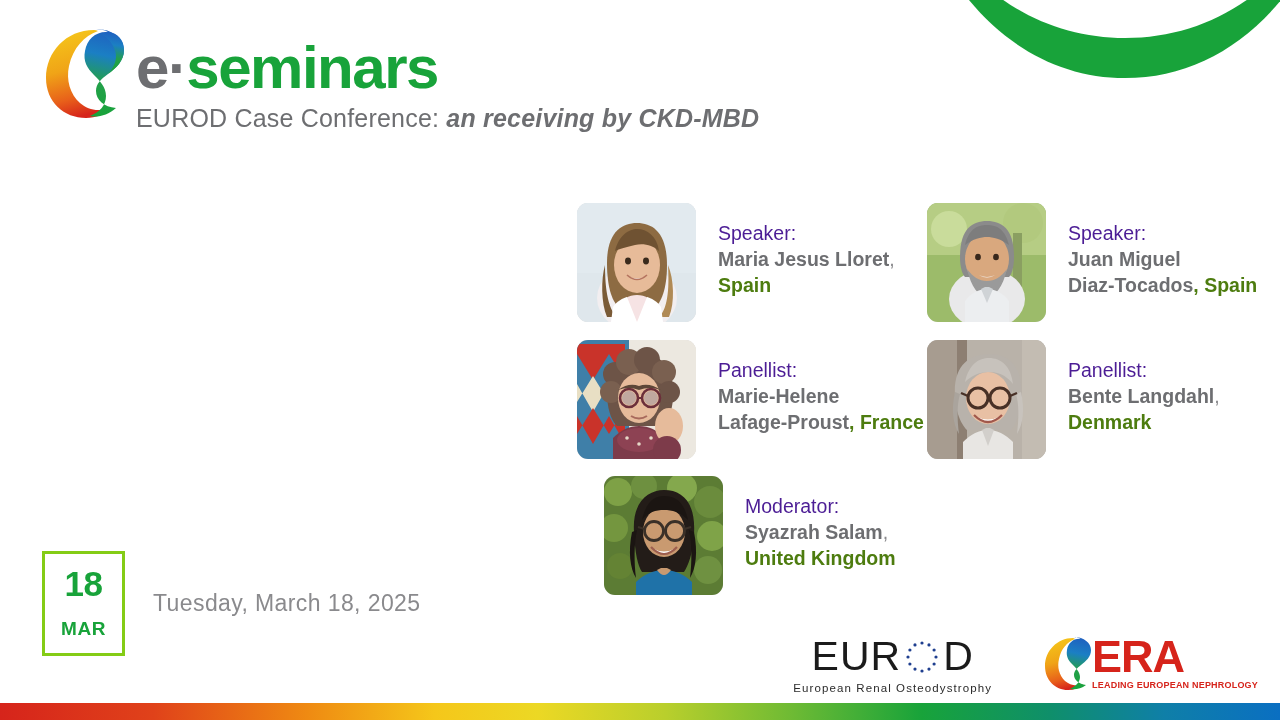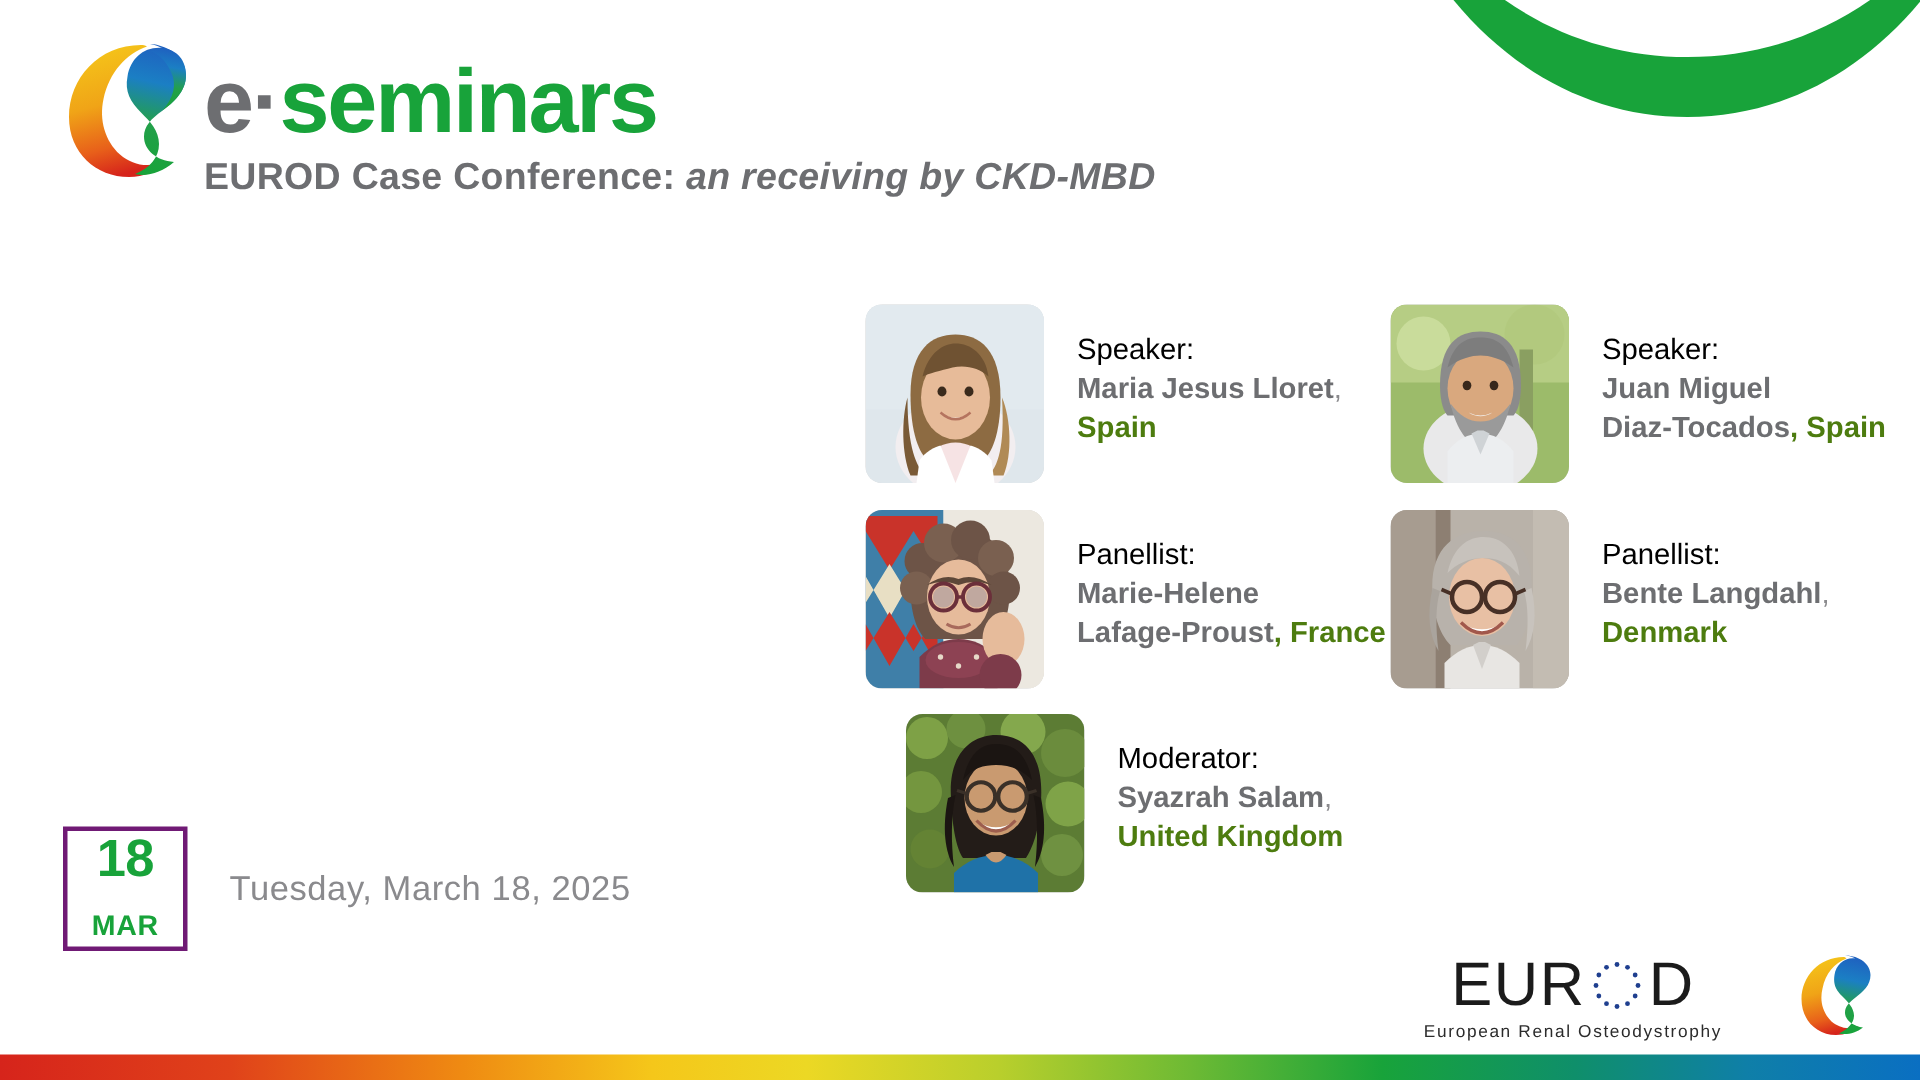--- a/index.html
+++ b/index.html
@@ -63,21 +63,21 @@
   #wordmark .wm-dot { color: #6d6e71; }
   #wordmark .wm-sem { color: #18a33a; }
   #subtitle {
     margin-top: 6px;
     font-size: 25px;
     line-height: 1.15;
     color: #6d6e71;
     white-space: nowrap;
     letter-spacing: 0.2px;
   }
-  #subtitle .sub-strong { font-weight: bold; }
+  #subtitle .sub-strong { font-weight: normal; }
   #subtitle .sub-ital { font-weight: bold; font-style: italic; }
 
   
   #session-title {
     position: absolute;
     left: 40px;
     top: 283px;
     width: 530px;
     font-size: 35px;
     font-weight: bold;
@@ -89,22 +89,22 @@
   
   #date-block {
     position: absolute;
     left: 42px;
     top: 551px;
     display: flex;
     align-items: center;
   }
   #date-badge {
     width: 83px;
-    height: 83px;
-    border: 3px solid #701a75;
+    height: 105px;
+    border: 3px solid #84cc16;
     display: flex;
     flex-direction: column;
     align-items: center;
     justify-content: center;
     color: #18a33a;
     flex: 0 0 83px;
   }
   #date-day {
     font-size: 35px;
     font-weight: bold;
@@ -144,21 +144,21 @@
   }
   .person-photo svg { display: block; width: 100%; height: 100%; }
   .person-info {
     margin-left: 22px;
     padding-top: 18px;
     color: #8a8a8d;
     font-size: 19.5px;
     line-height: 1.33;
     white-space: nowrap;
   }
-  .person-role { font-weight: normal; color: #000000; }
+  .person-role { font-weight: normal; color: #4c1d95; }
   .person-name { font-weight: bold; color: #6d6e71; }
   .person-country { font-weight: bold; color: #4d7c0f; }
   .person-line { display: block; }
 
   #person-0 { left: 577px; top: 203px; }
   #person-1 { left: 927px; top: 203px; }
   #person-2 { left: 577px; top: 340px; }
   #person-3 { left: 927px; top: 340px; }
   #person-4 { left: 577px; top: 476px; padding-left: 27px; }
 
@@ -505,18 +505,22 @@
           </linearGradient>
         </defs>
         <path d="M33,6 C17,6 5,19 5,34 C5,48 15,58 28,58 C34,58 39,56 43,52
                  C36,55 30,53 25,49 C19,43 17,35 19,27 C21,17 27,10 35,7
                  C34.2,6.3 33.6,6 33,6 Z" fill="url(#eraLeft)"></path>
         <path d="M34,5 C44,5 51,11 51,18 C51,25 46,29 41,33 C37,36 34,39 34,43
                  C34,48 39,52 46,53 C41,57 35,58 30,57 C36,54 40,50 40,45
                  C40,40 36,36 32,32 C28,28 26,24 27,18 C28,11 34,6 41,7
                  C38.5,5.6 36,5 34,5 Z" fill="url(#eraRight)"></path>
       </svg>
+      <div id="era-text-block">
+        <div id="era-word">ERA</div>
+        <div id="era-tagline">LEADING EUROPEAN NEPHROLOGY</div>
+      </div>
     </div>
   </div>
 
   <div id="rainbow-bar"></div>
 
 </div>
 
 </body></html>

